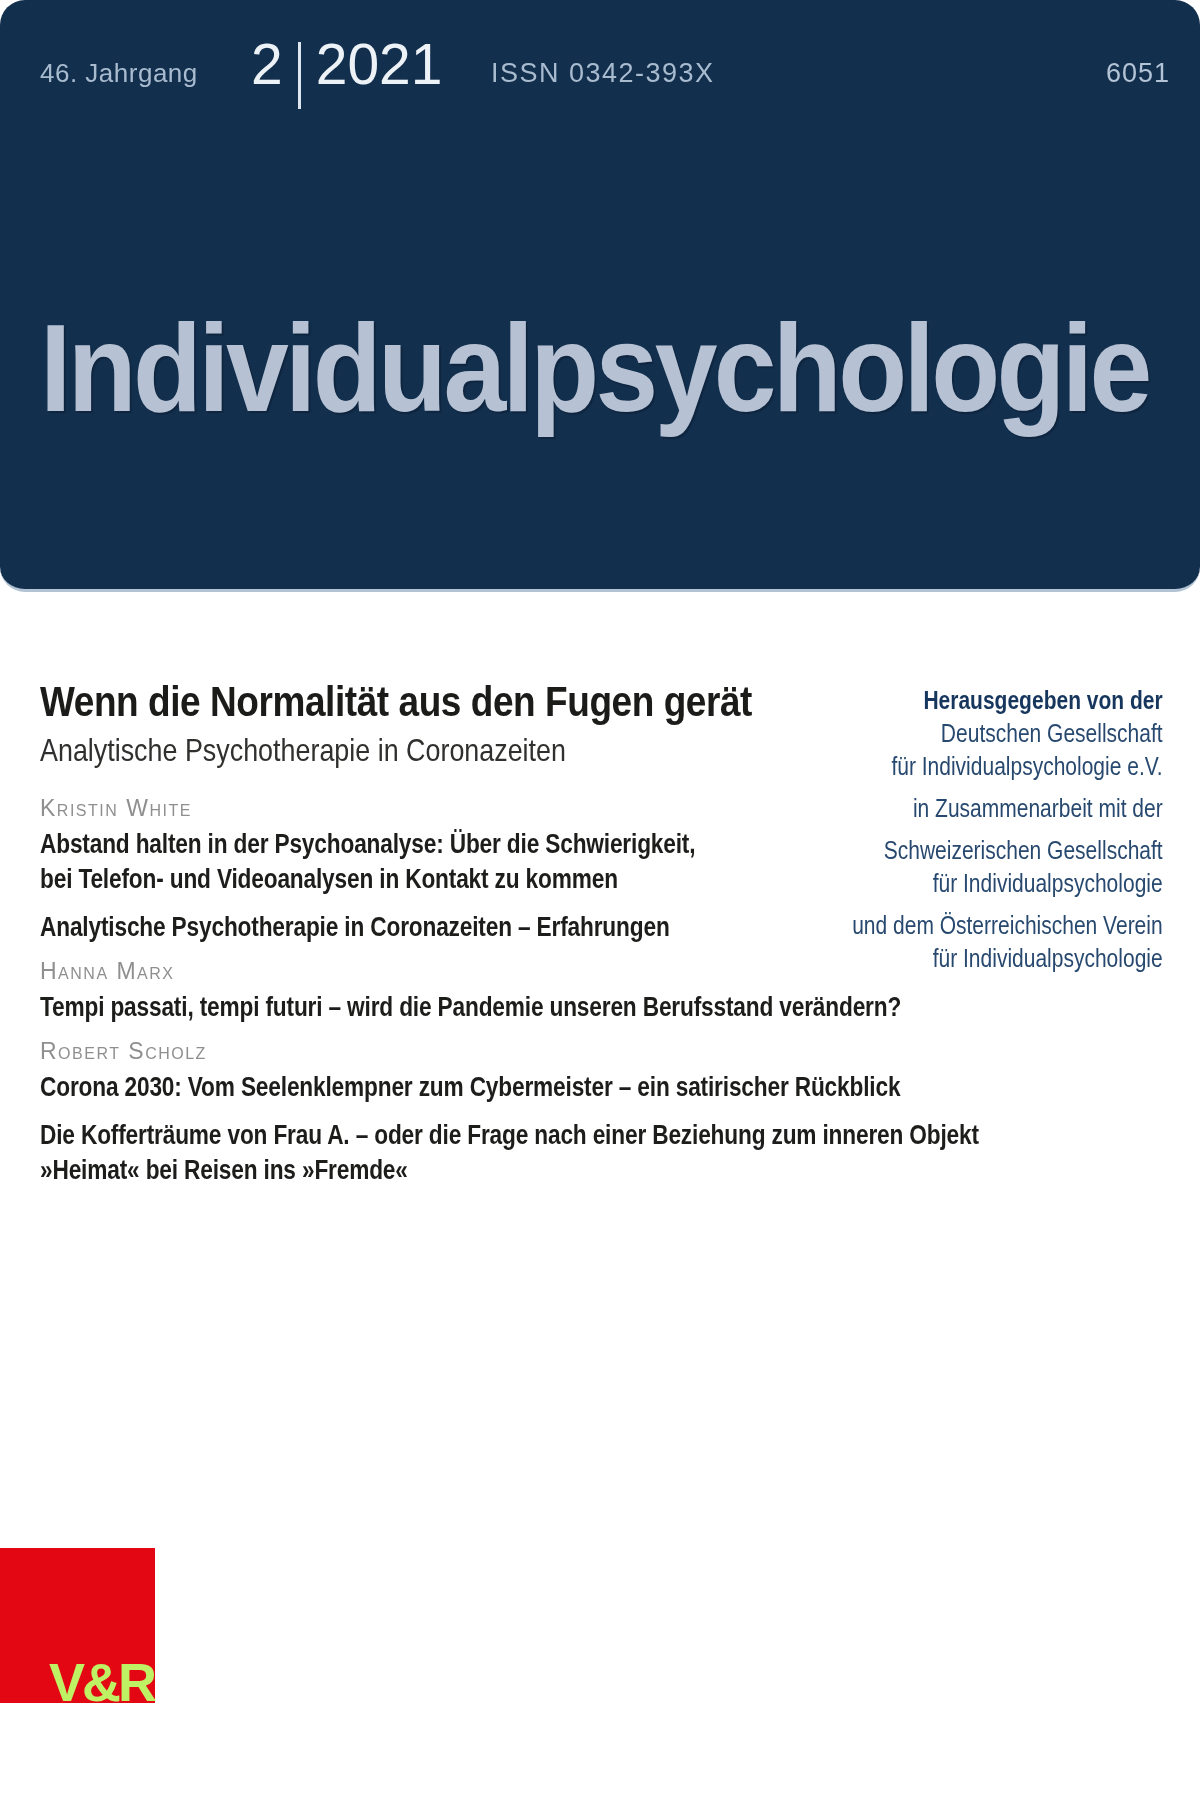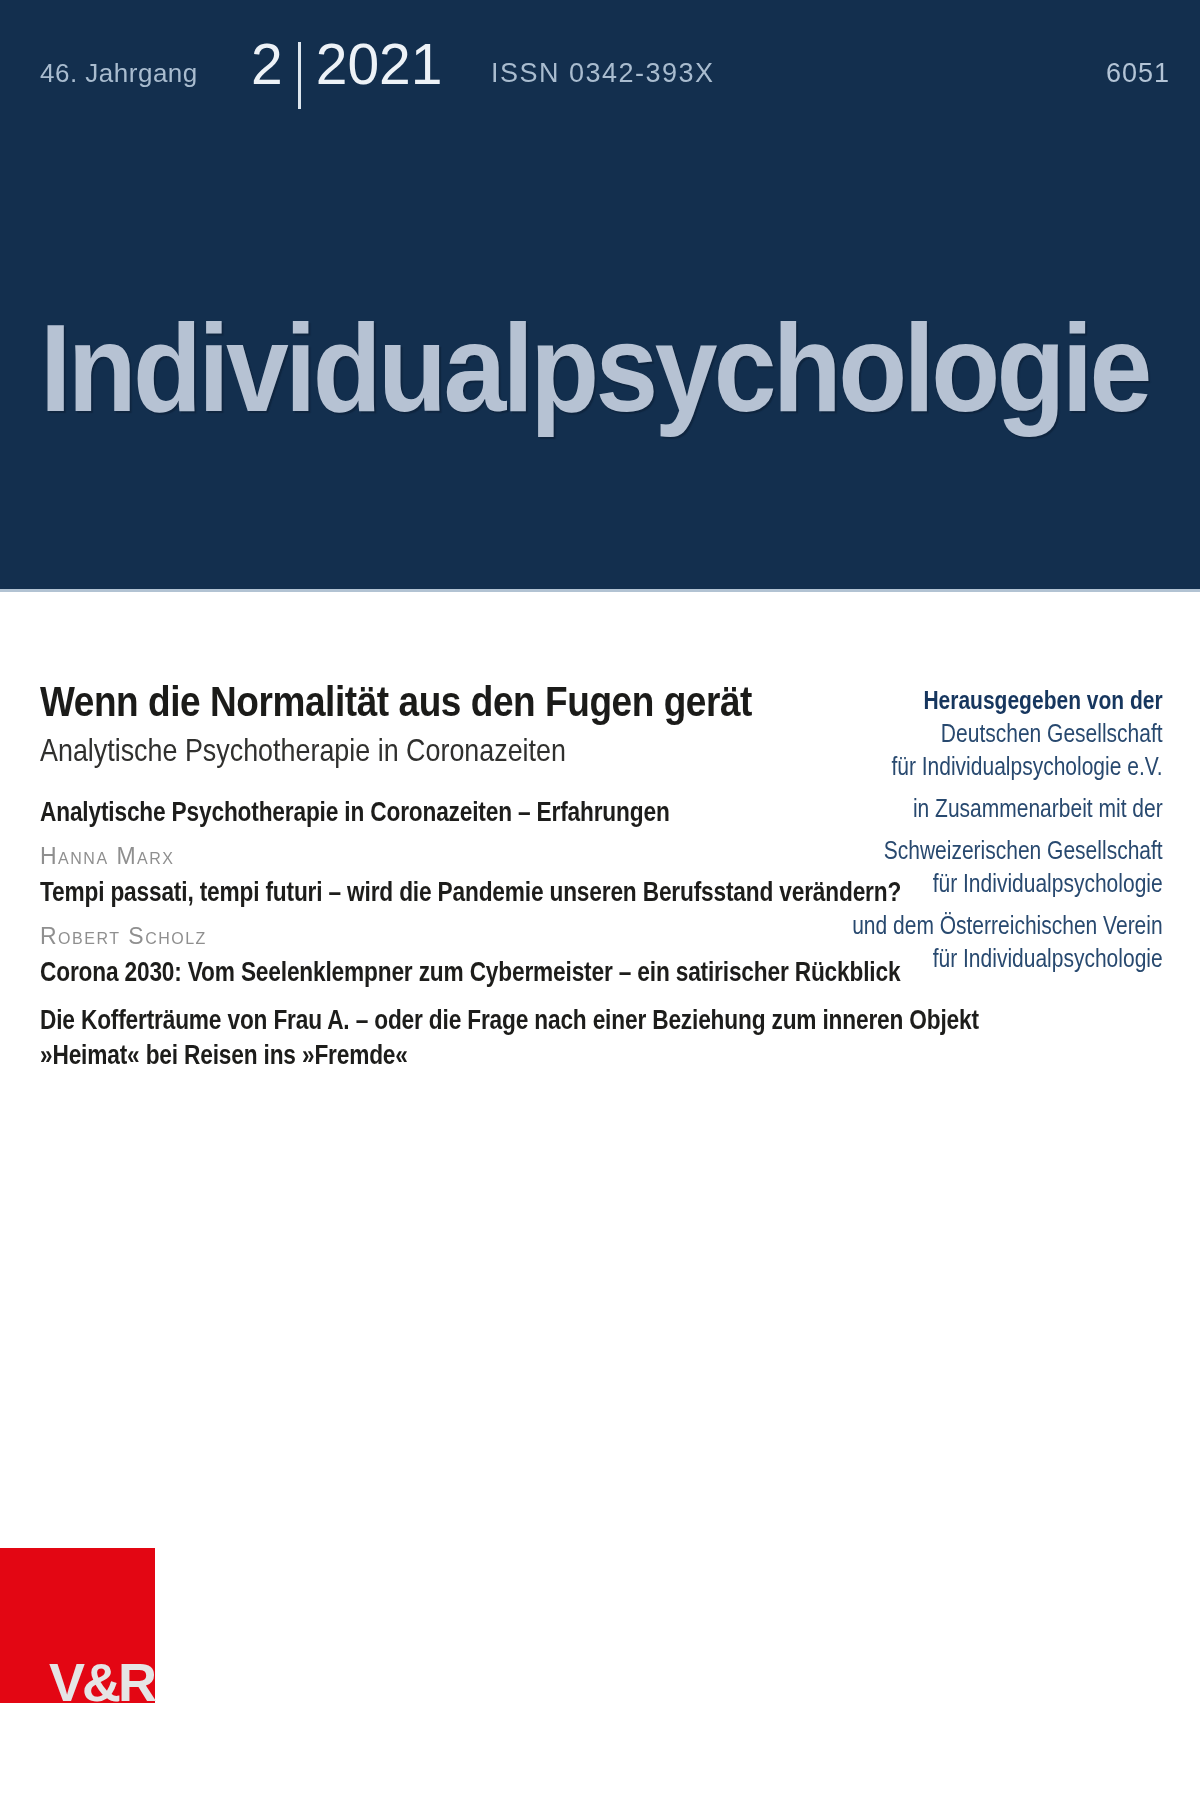--- a/index.html
+++ b/index.html
@@ -1,20 +1,20 @@
 <!DOCTYPE html>
 <html><head>
 <meta charset="utf-8">
 <style>
   html,body{margin:0;padding:0;background:#ffffff;}
   body{font-family:"Liberation Sans",sans-serif;}
   .cover{position:relative;width:1200px;height:1796px;background:#ffffff;overflow:hidden;}
 
   
-  .banner{position:absolute;left:0;top:0;width:1200px;height:589px;background:#132f4e;border-bottom:3px solid #b2c3d3;}
+  .banner{position:absolute;left:0;top:0;width:1200px;height:589px;background:#132f4e;border-bottom:3px solid #b2c3d3;border-radius:25px;}
   .meta-volume{position:absolute;left:40px;top:58px;font-size:26px;color:#a9bccf;letter-spacing:0.5px;}
   .issue{position:absolute;left:251px;top:36px;display:flex;align-items:flex-start;gap:15px;color:#edf2f7;font-size:57px;line-height:1;}
   .issue-bar{display:inline-block;width:3px;height:67px;background:#dde6ee;margin-top:6px;}
   .meta-issn{position:absolute;left:491px;top:58px;font-size:27px;color:#a9bccf;letter-spacing:1.5px;}
   .meta-code{position:absolute;right:30px;top:58px;font-size:27px;color:#b3c4d6;letter-spacing:1px;}
   .kicker{position:absolute;left:56px;top:271px;font-size:27px;font-weight:bold;color:#ccd8e2;letter-spacing:13px;word-spacing:10px;}
   .masthead{position:absolute;left:40px;top:306px;margin:0;font-size:124px;font-weight:bold;color:#b6c2d3;line-height:1;letter-spacing:-4px;white-space:nowrap;transform:scaleX(0.91);transform-origin:left top;text-shadow:2px 2px 1px rgba(8,20,36,0.35);}
 
   
   .feature-title{position:absolute;left:40px;top:678px;margin:0;font-size:43px;font-weight:bold;color:#1b1b19;line-height:1.1;white-space:nowrap;transform:scaleX(0.86);transform-origin:left top;letter-spacing:-0.5px;}
@@ -28,21 +28,21 @@
   .publisher-block.first{margin-top:0;}
 
   
   .articles{position:absolute;left:40px;top:795px;width:1130px;}
   .article{margin-bottom:13px;}
   .article-author{font-variant:small-caps;font-size:23px;line-height:26px;letter-spacing:1.5px;color:#8f8f8f;margin-bottom:6px;}
   .article-title{font-size:27px;font-weight:bold;line-height:35px;color:#1d1d1b;white-space:pre-line;transform:scaleX(0.84);transform-origin:left top;width:1345px;letter-spacing:-0.2px;}
 
   
   .logo-square{position:absolute;left:0;top:1548px;width:155px;height:155px;background:#e30613;}
-  .logo-text{position:absolute;right:1px;bottom:-6px;color:#e5e5e5;font-family:"Liberation Sans",sans-serif;font-size:54px;font-weight:bold;letter-spacing:-3px;line-height:1;}
+  .logo-text{position:absolute;right:1px;bottom:-6px;color:#bef264;font-family:"Liberation Sans",sans-serif;font-size:54px;font-weight:bold;letter-spacing:-3px;line-height:1;}
 </style>
 </head>
 <body>
 
 <div class="cover">
 
   <header class="banner">
     <div class="meta-volume">46. Jahrgang</div>
     <div class="issue">
       <span>2</span>
@@ -63,20 +63,25 @@
 für Individualpsychologie e.V.</div>
     <div class="publisher-block">in Zusammenarbeit mit der</div>
     <div class="publisher-block">Schweizerischen Gesellschaft
 für Individualpsychologie</div>
     <div class="publisher-block">und dem Österreichischen Verein
 für Individualpsychologie</div>
   </aside>
 
   <section class="articles">
     <div class="article">
+      <div class="article-author">Kristin White</div>
+      <div class="article-title">Abstand halten in der Psychoanalyse: Über die Schwierigkeit,
+bei Telefon- und Videoanalysen in Kontakt zu kommen</div>
+    </div>
+    <div class="article">
       <div class="article-title">Analytische Psychotherapie in Coronazeiten – Erfahrungen</div>
     </div>
     <div class="article">
       <div class="article-author">Hanna Marx</div>
       <div class="article-title">Tempi passati, tempi futuri – wird die Pandemie unseren Berufsstand verändern?</div>
     </div>
     <div class="article">
       <div class="article-author">Robert Scholz</div>
       <div class="article-title">Corona 2030: Vom Seelenklempner zum Cybermeister – ein satirischer Rückblick</div>
     </div>

